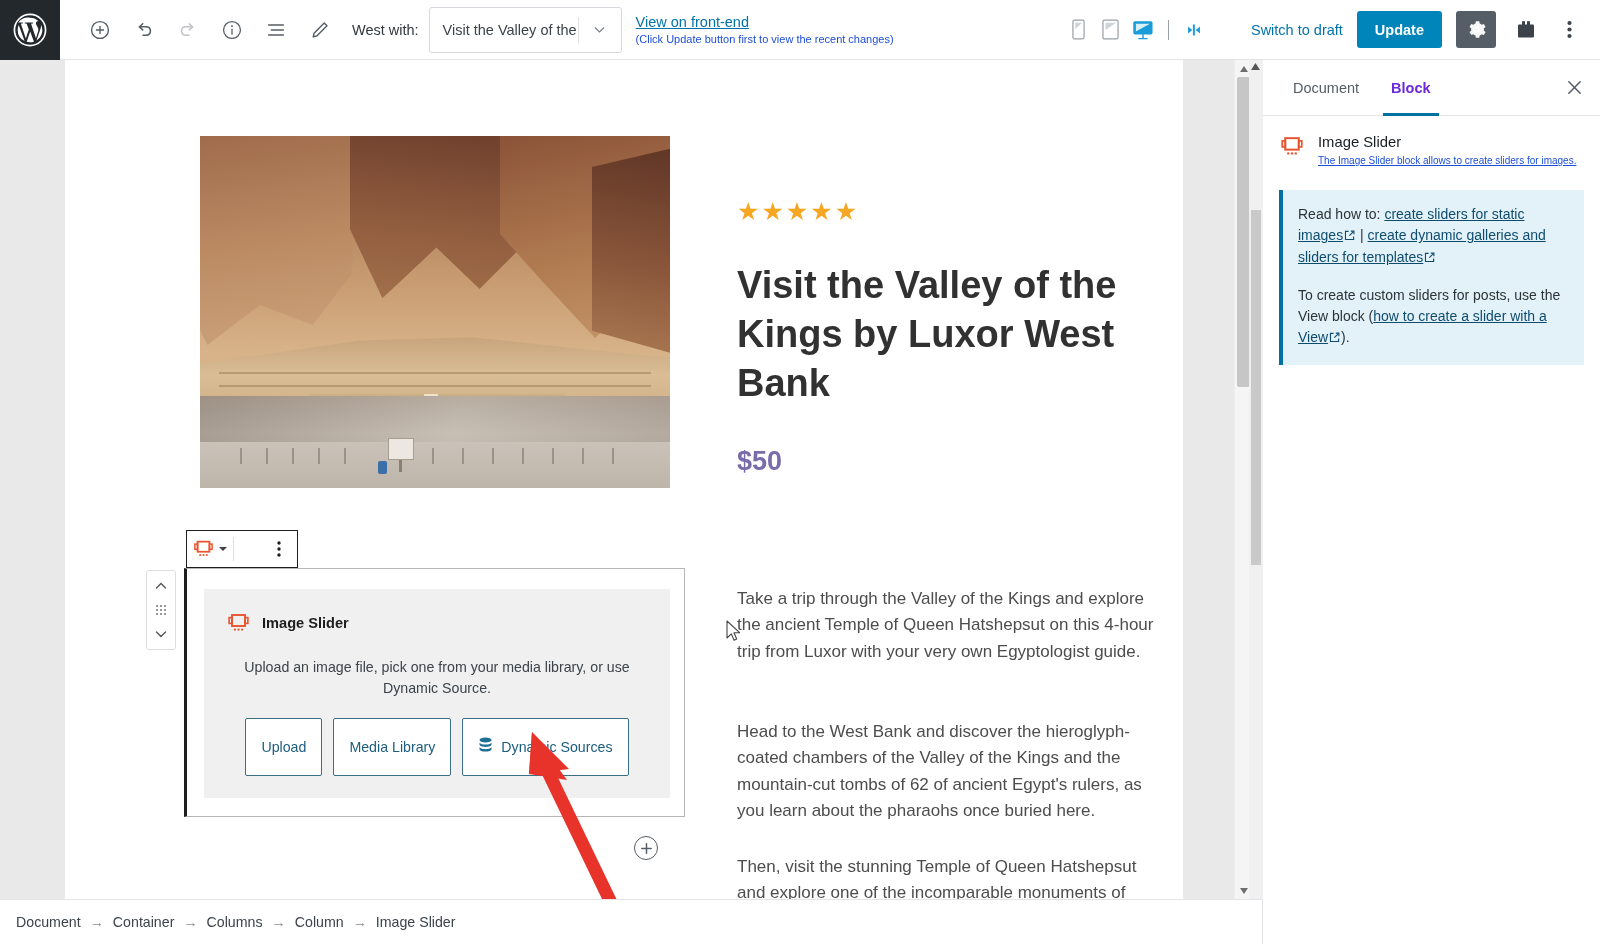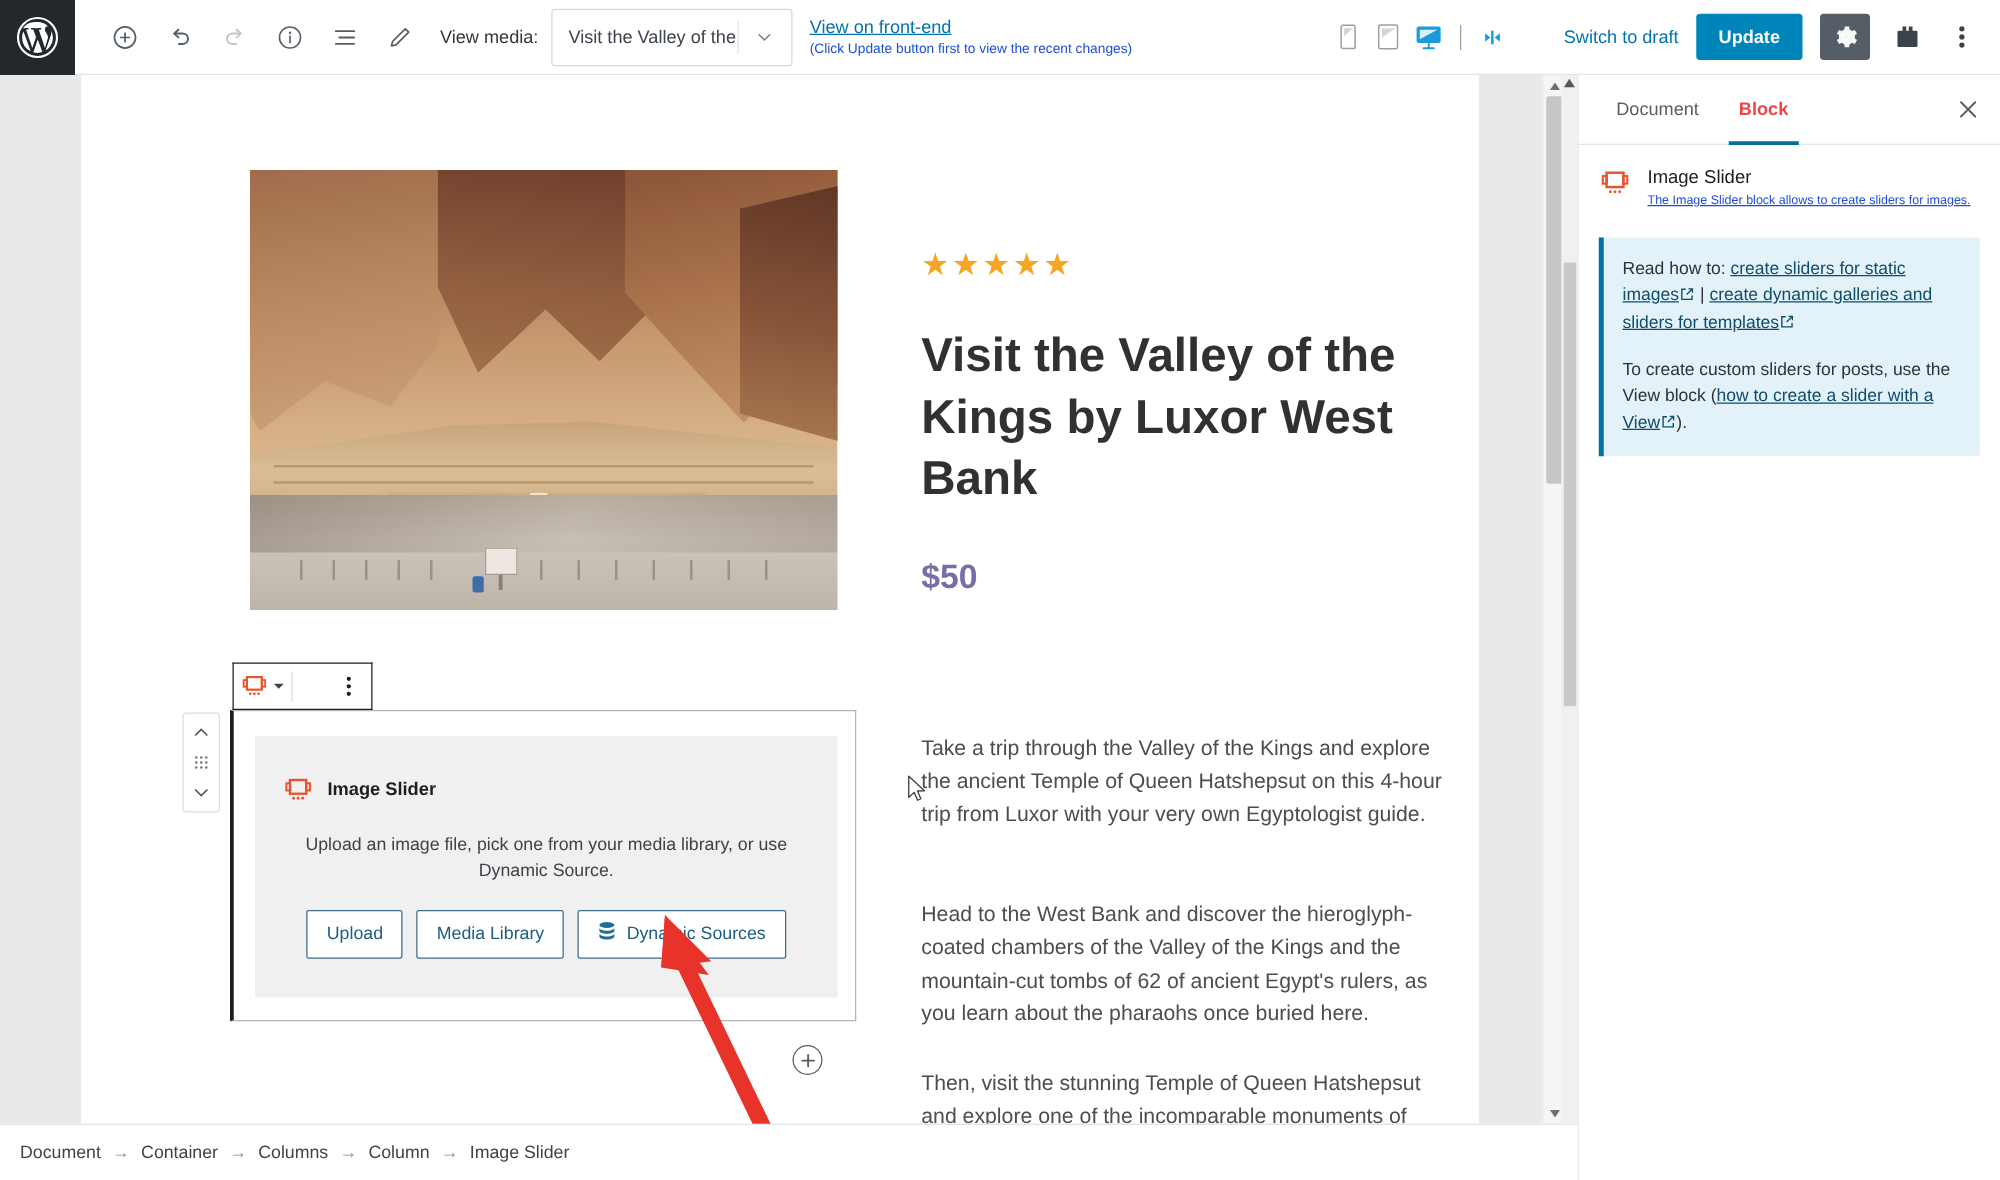--- a/index.html
+++ b/index.html
@@ -211,21 +211,21 @@
     margin-left: 22px; margin-bottom: 22px;
   }
   #ph-title { font-size: 14.6px; font-weight: bold; color: #1e1e1e; }
   #ph-desc {
     font-size: 14.2px; color: #3c434a; text-align: center; line-height: 1.45;
     max-width: 400px; margin-bottom: 20px;
   }
   #ph-buttons { display: flex; gap: 11px; }
   .ph-btn {
     border: 1px solid #3c6e87; color: #1d5d7e; background: #fff;
-    font-size: 14.2px; padding: 8px 15px; border-radius: 2px;
+    font-size: 14.2px; padding: 18px 15px; border-radius: 2px;
     display: flex; align-items: center; gap: 8px; cursor: pointer;
   }
 
   
   #add-block {
     position: absolute; left: 569px; top: 776px; width: 24px; height: 24px;
     border: 1.6px solid #555d66; border-radius: 50%;
     display: flex; align-items: center; justify-content: center; color: #555d66;
   }
 
@@ -263,21 +263,21 @@
     background: #fff; border-left: 1px solid #e2e4e7;
   }
   #sidebar-tabs {
     height: 56px; border-bottom: 1px solid #e2e4e7; display: flex; align-items: stretch;
     padding-left: 14px; position: relative;
   }
   .sb-tab {
     display: flex; align-items: center; padding: 0 16px; font-size: 14.5px; color: #555d66;
     position: relative;
   }
-  .sb-tab.active { font-weight: bold; color: #ef4444; }
+  .sb-tab.active { font-weight: bold; color: #6d28d9; }
   .sb-tab.active::after {
     content: ""; position: absolute; left: 8px; right: 8px; bottom: -1px; height: 3px; background: #0071a1;
   }
   #sb-close {
     margin-left: auto; width: 52px; display: flex; align-items: center; justify-content: center;
     color: #555d66;
   }
   #sb-block-head { display: flex; gap: 13px; padding: 18px 20px 0 16px; }
   #sb-block-title { font-size: 14.8px; color: #191e23; margin-bottom: 4px; }
   #sb-block-desc { font-size: 10px; color: #1d4ed8; line-height: 1.42; text-decoration: underline; }
@@ -345,21 +345,21 @@
     <svg width="22" height="22" viewBox="0 0 24 24" stroke="currentColor" stroke-width="1.6" stroke-linecap="round">
       <path d="M4 6.5h16M7 12h13M4 17.5h16"></path>
     </svg>
   </div>
   <div class="tool-icon">
     <svg width="22" height="22" viewBox="0 0 24 24" fill="none" stroke="currentColor" stroke-width="1.5" stroke-linejoin="round">
       <path d="M16.6 4.4 19.6 7.4 8.5 18.5 4.6 19.4 5.5 15.5z"></path>
     </svg>
   </div>
 
-  <span id="viewwith-label">View media:</span>
+  <span id="viewwith-label">West with:</span>
 
   <div id="viewwith-select">
     <span id="viewwith-value">Visit the Valley of the...</span>
     <span id="viewwith-divider"></span>
     <span id="viewwith-caret">
       <svg width="17" height="17" viewBox="0 0 24 24" fill="none" stroke="currentColor" stroke-width="1.6" stroke-linecap="round">
           <path d="M6 9.5 12 15.5 18 9.5"></path>
         </svg>
     </span>
   </div>

